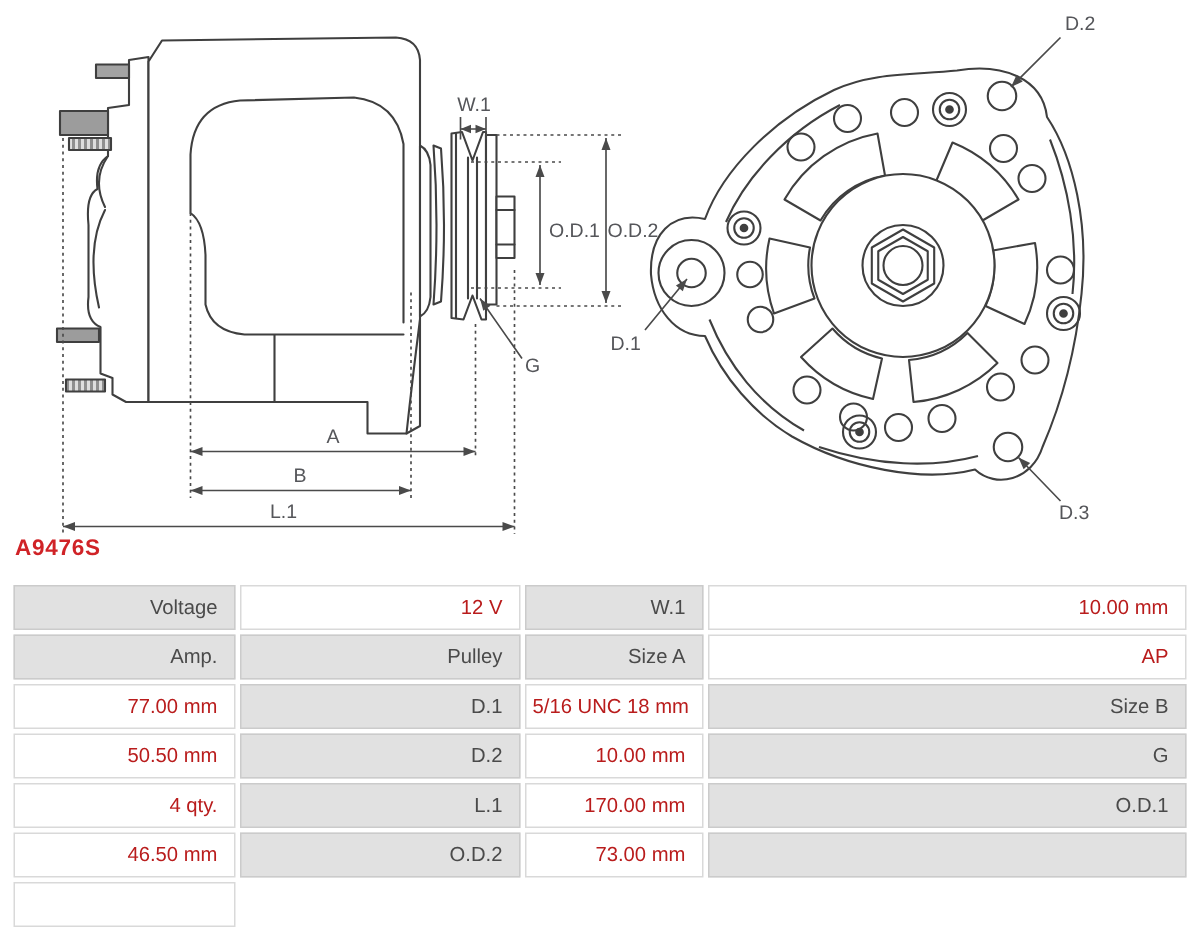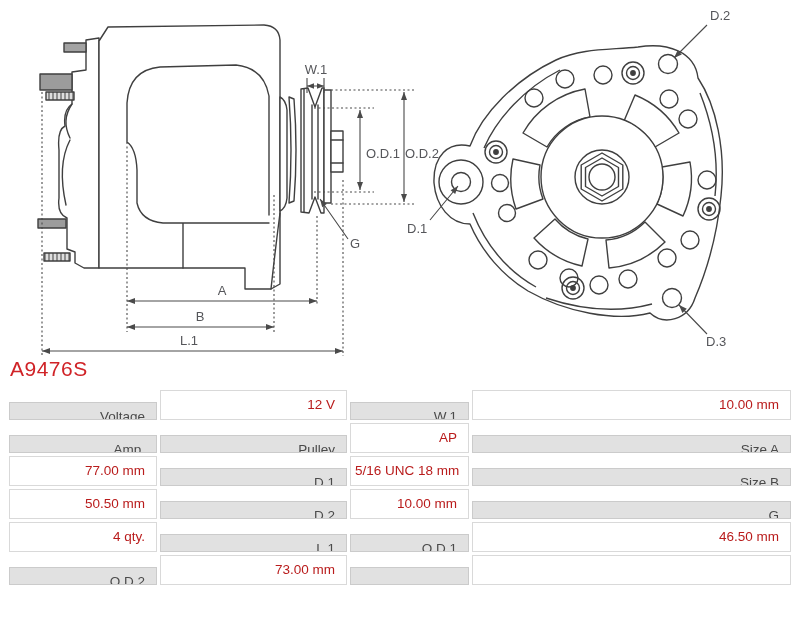--- a/index.html
+++ b/index.html
@@ -3,35 +3,35 @@
 <meta charset="utf-8">
 <style>
   html,body { margin:0; padding:0; background:#ffffff; }
   .page {
     position:relative; width:800px; height:627px; background:#ffffff;
     font-family:"Liberation Sans", sans-serif; overflow:hidden;
   }
   svg.drawing { position:absolute; top:0; left:0; }
   .part-title {
     position:absolute; left:10px; top:357px;
-    font-size:21px; font-weight:normal; letter-spacing:0.5px;
+    font-size:15px; font-weight:bold; letter-spacing:0.5px;
     color:#d02327;
   }
   .spec-table {
     position:absolute; left:9px; top:390px; width:782px;
     display:grid; grid-template-columns:148px 187px 119px 1fr;
     grid-auto-rows:30px; gap:3px;
   }
   .cell {
     box-sizing:border-box; border:1px solid #d9d9d9;
     text-align:right; padding:0 11px 0 4px;
     font-size:13.5px; line-height:28px; color:#b91c1c;
     white-space:nowrap; overflow:hidden; background:#ffffff;
   }
-  .cell.label { background:#e1e1e1; border-color:#cbcbcb; color:#4a4a4a;margin-top:12px; }
+  .cell.label { background:#e1e1e1; border-color:#cbcbcb; color:#4a4a4a; }
   text { font-family:"Liberation Sans", sans-serif; }
 </style>
 </head>
 <body>
 
 <div class="page">
 
   <svg class="drawing" width="800" height="360" viewBox="0 0 800 360">
     <defs>
       <pattern id="thread" width="4" height="12" patternUnits="userSpaceOnUse">
@@ -162,32 +162,33 @@
 
   <div class="part-title" style="color: rgb(208, 35, 39);">A9476S</div>
 
   <div class="spec-table" id="specTable">
       <div class="cell label">Voltage</div>
       <div class="cell value">12 V</div>
       <div class="cell label">W.1</div>
       <div class="cell value">10.00 mm</div>
       <div class="cell label">Amp.</div>
       <div class="cell label">Pulley</div>
+      <div class="cell label">Size A</div>
       <div class="cell value">AP</div>
-      <div class="cell label">Size A</div>
       <div class="cell value">77.00 mm</div>
       <div class="cell label">D.1</div>
       <div class="cell value">5/16 UNC 18 mm</div>
       <div class="cell label">Size B</div>
       <div class="cell value">50.50 mm</div>
       <div class="cell label">D.2</div>
       <div class="cell value">10.00 mm</div>
       <div class="cell label">G</div>
       <div class="cell value">4 qty.</div>
       <div class="cell label">L.1</div>
+      <div class="cell value">170.00 mm</div>
       <div class="cell label">O.D.1</div>
       <div class="cell value">46.50 mm</div>
       <div class="cell label">O.D.2</div>
       <div class="cell value">73.00 mm</div>
       <div class="cell label"></div>
       <div class="cell value"></div>
     </div>
 </div>
 
 </body></html>

